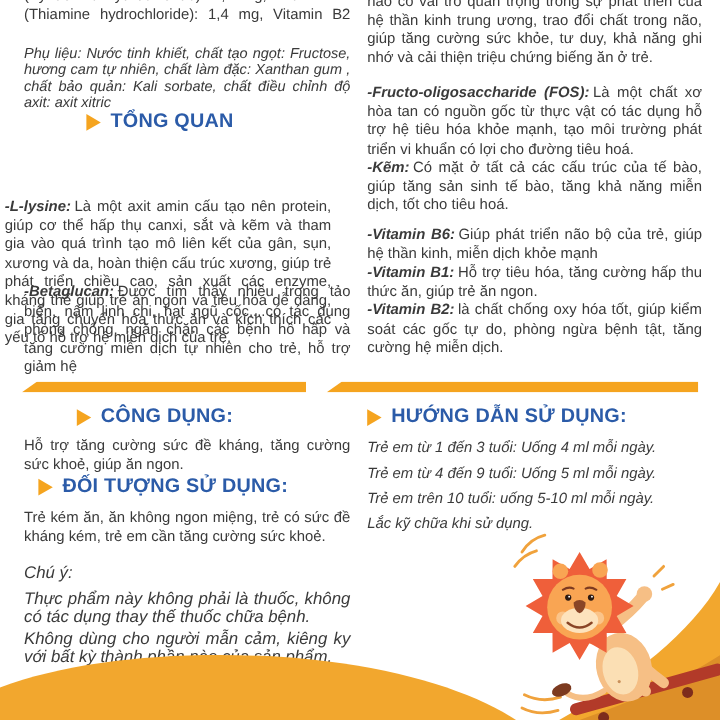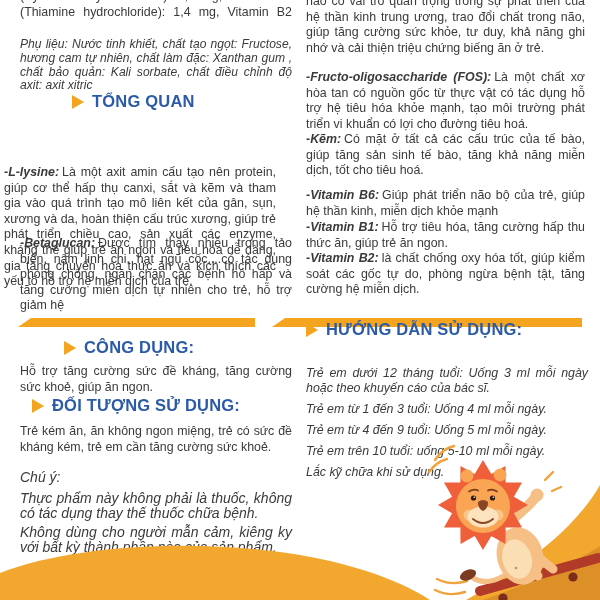--- a/index.html
+++ b/index.html
@@ -90,26 +90,25 @@
 <h2 class="abs hd" style="left:32px; top:396px;justify-content:space-between;">
   <span class="tri"></span>
   <span>ĐỐI TƯỢNG SỬ DỤNG:</span>
 </h2>
 <p class="abs body-txt" style="left:20px; top:424px; width:272px;">Trẻ kém ăn, ăn không ngon miệng, trẻ có sức đề kháng kém, trẻ em cần tăng cường sức khoẻ.</p>
 
 <div class="abs ital note" style="left:20px; top:470px; width:272px;">Chú ý:</div>
 <p class="abs ital note" style="left:20px; top:491px; width:272px;">Thực phẩm này không phải là thuốc, không có tác dụng thay thế thuốc chữa bệnh.</p>
 <p class="abs ital note" style="left:20px; top:525px; width:272px;">Không dùng cho người mẫn cảm, kiêng ky với bất kỳ thành phần nào của sản phẩm.</p>
 
-<h2 class="abs hd" style="left:306px; top:320px;">
+<h2 class="abs hd" style="left:306px; top:338px;">
   <span class="tri"></span>
   <span>HƯỚNG DẪN SỬ DỤNG:</span>
 </h2>
 <div class="abs ital" style="left:306px; top:366px; width:282px;">
-  <p class="hdsd-item">Trẻ em dưới 12 tháng tuổi: Uống 3 ml mỗi ngày hoặc theo khuyến cáo của bác sĩ.</p>
   <p class="hdsd-item">Trẻ em từ 1 đến 3 tuổi: Uống 4 ml mỗi ngày.</p>
   <p class="hdsd-item">Trẻ em từ 4 đến 9 tuổi: Uống 5 ml mỗi ngày.</p>
   <p class="hdsd-item">Trẻ em trên 10 tuổi: uống 5-10 ml mỗi ngày.</p>
   <p class="hdsd-item">Lắc kỹ chữa khi sử dụng.</p>
 </div>
 
 <svg class="abs" style="left:0; bottom:0;" width="600" height="170" viewBox="0 0 600 170" aria-hidden="true">
   <path d="M0,143 C70,116 180,110 272,121 C345,130 398,149 430,170 L0,170 Z" fill="#F2A72E"></path>
   <path d="M600,55 C577,96 527,136 466,170 L600,170 Z" fill="#F2A72E"></path>
   <path d="M600,116 C566,138 528,154 483,170 L600,170 Z" fill="#DD8F28"></path>

